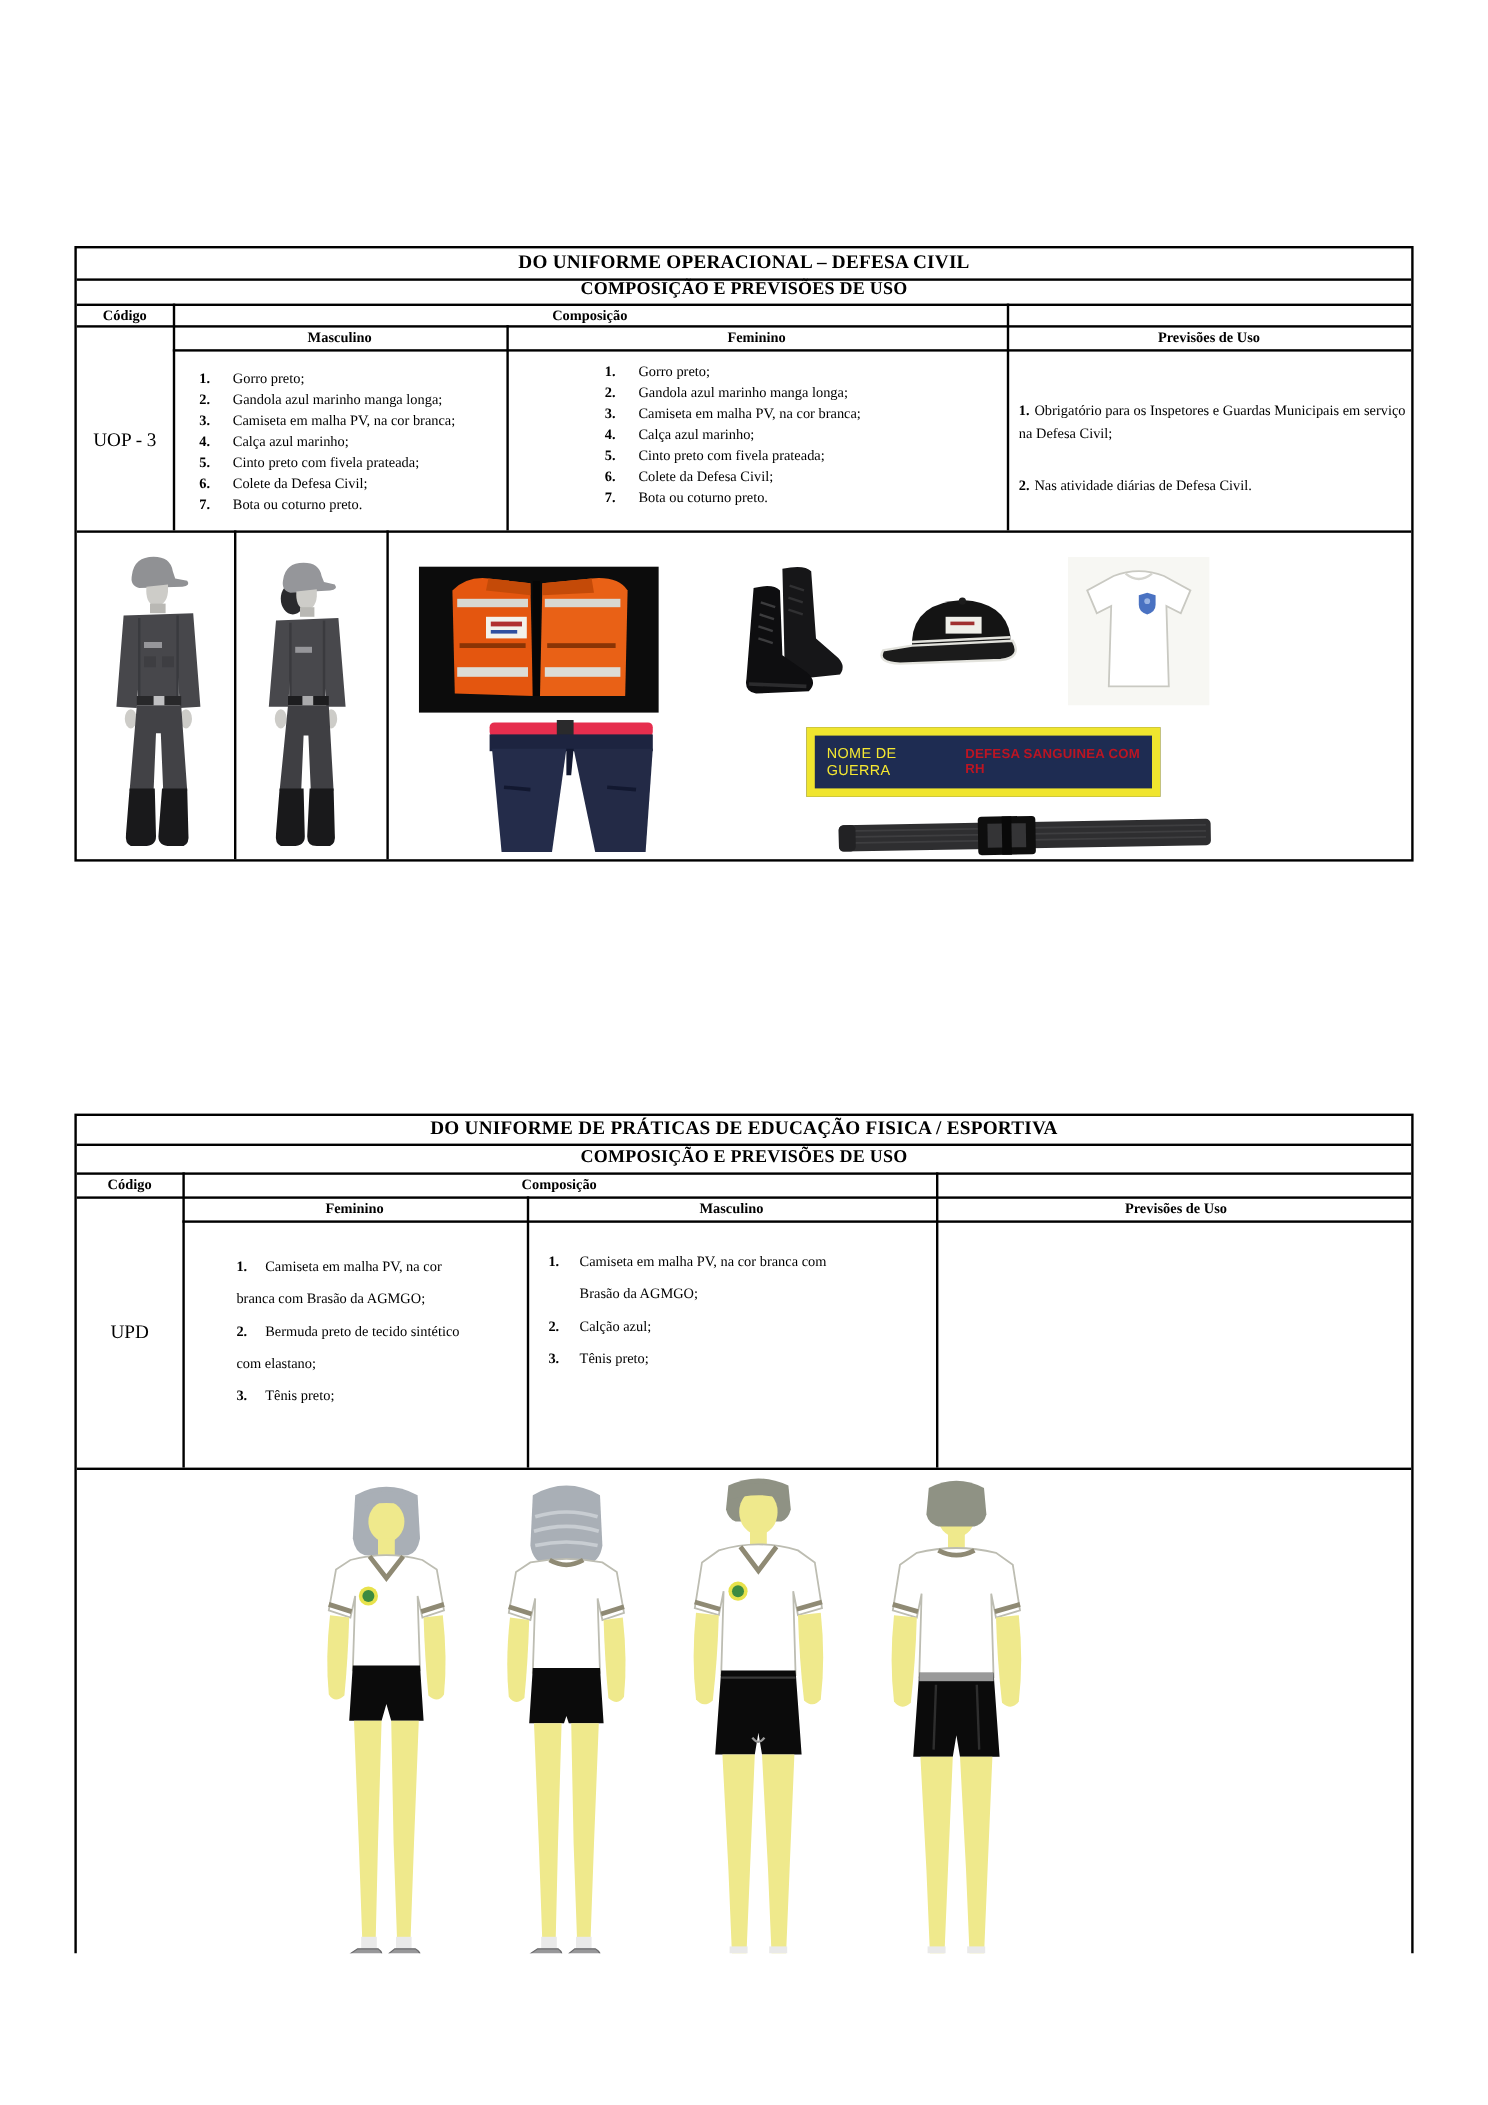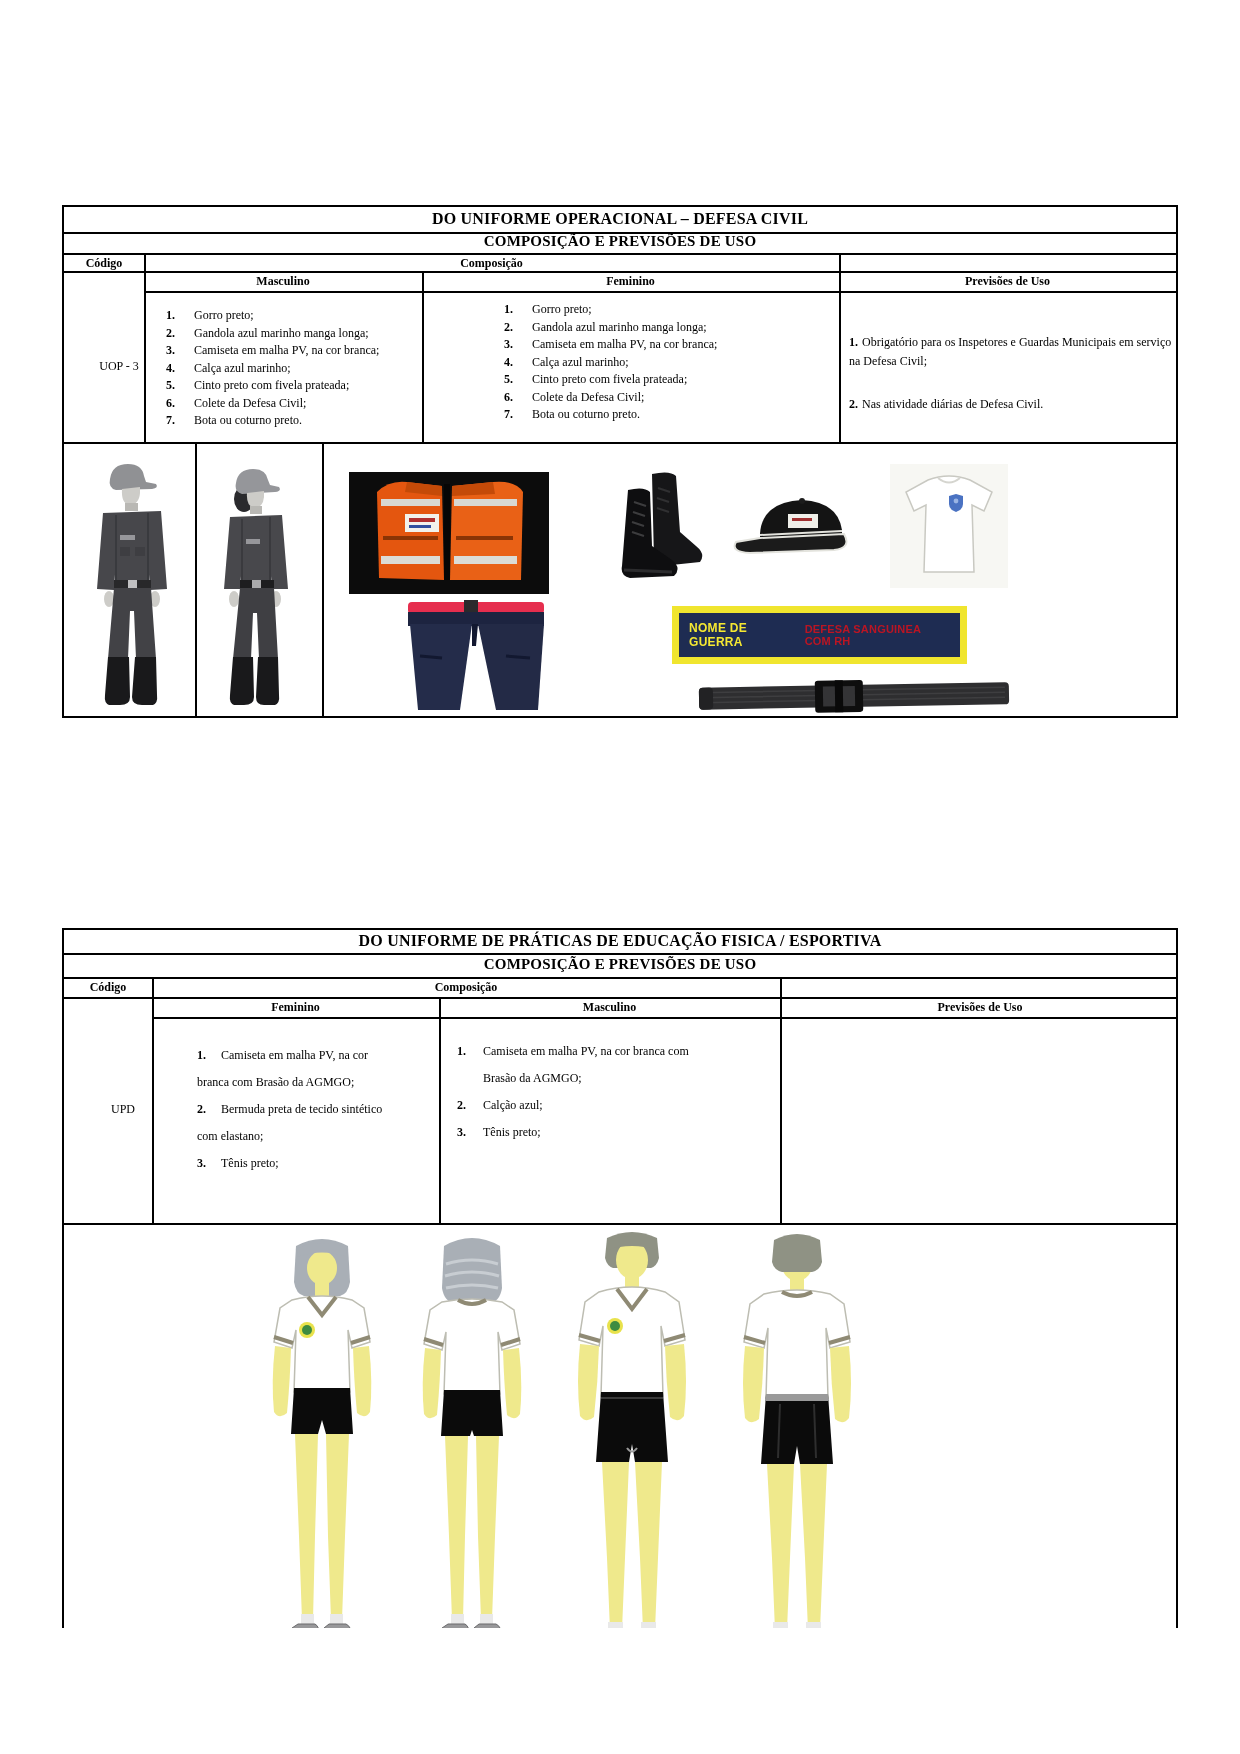--- a/index.html
+++ b/index.html
@@ -5,38 +5,38 @@
   html,body{margin:0;padding:0;background:#ffffff;}
   .page{position:relative;width:1240px;height:1628px;background:#fff;
         font-family:"Liberation Serif","DejaVu Serif",serif;color:#000;overflow:hidden;}
   .tbl{position:absolute;border:2px solid #000;box-sizing:border-box;background:#fff;}
   .hl,.vl{position:absolute;background:#000;}
   .hl{height:2px;left:0;right:0;}
   .vl{width:2px;}
   .ctr{position:absolute;text-align:center;}
   .ttl{font-weight:bold;font-size:16px;letter-spacing:.2px;}
   .hdr{font-weight:bold;font-size:12px;}
-  .cell-val{font-size:12px;margin-left:15px;}
+  .cell-val{font-size:16px;}
   ul.doclist{list-style:none;margin:0;padding:0;position:absolute;font-size:12px;}
   ul.doclist li{margin:0;padding:0;}
   ul.t1 li{line-height:17.5px;white-space:nowrap;}
   ul.t1 .num{display:inline-block;width:28px;font-weight:bold;}
   ul.t2f li{line-height:27px;}
   ul.t2f .num{display:inline-block;width:24px;font-weight:bold;}
   ul.t2m li{line-height:27px;padding-left:26px;text-indent:-26px;}
   ul.t2m .num{display:inline-block;width:26px;text-indent:0;font-weight:bold;}
   ul.prev li{line-height:19px;margin-bottom:24px;}
   ul.prev .num{font-weight:bold;}
   ul.prev .txt{margin-left:4px;text-align:right;}
   ul.prev2 li{line-height:35px;margin-bottom:0;}
   .imgbox{position:absolute;}
   
   .nametag{position:absolute;box-sizing:border-box;border:7px solid #f0e52e;background:#1e2c52;
            display:flex;align-items:center;padding:0 10px;gap:14px;}
-  .nametag .nt-left{color:#f5e832;font-family:"Liberation Sans",sans-serif;font-weight:bold;font-size:12px;letter-spacing:.3px;}
+  .nametag .nt-left{color:#f5e832;font-family:"Liberation Sans",sans-serif;font-weight:normal;font-size:12px;letter-spacing:.3px;}
   .nametag .nt-right{color:#bb1523;font-family:"Liberation Sans",sans-serif;font-weight:bold;font-size:11px;letter-spacing:.2px;}
   
   .skin{fill:#efe98c;} .fhair{fill:#a9afb6;} .mhair{fill:#8f9284;}
   .shirt{fill:#ffffff;stroke:#bdbdb2;stroke-width:1.5;}
   .trim{stroke:#8f8a74;stroke-width:4;fill:none;}
   .shorts{fill:#0b0b0b;} .sock{fill:#e9e9e9;} .shoe{fill:#98989a;stroke:#6a6a6c;stroke-width:1;}
 </style>
 </head>
 <body>
 
@@ -228,21 +228,21 @@
     <div class="ctr hdr" style="top:50px;left:0;width:88px;">Código</div>
     <div class="ctr hdr" style="top:50px;left:88px;width:628px;">Composição</div>
     <div class="ctr hdr" style="top:70px;left:88px;width:287px;">Feminino</div>
     <div class="ctr hdr" style="top:70px;left:375px;width:341px;">Masculino</div>
     <div class="ctr hdr" style="top:70px;left:716px;width:400px;">Previsões de Uso</div>
 
     <div class="ctr cell-val" style="top:172px;left:0;width:88px;">UPD</div>
 
     <ul class="doclist t2f" style="left:133px;top:112px;width:205px;">
         <li><b class="num">1.</b><span class="txt">Camiseta em malha PV, na cor branca com Brasão da AGMGO;</span></li>
-        <li><b class="num">2.</b><span class="txt">Bermuda preta de tecido sintético com elastano;</span></li>
+        <li><b class="num">2.</b><span class="txt">Bermuda preto de tecido sintético com elastano;</span></li>
         <li><b class="num">3.</b><span class="txt">Tênis preto;</span></li>
       </ul>
     <ul class="doclist t2m" style="left:393px;top:108px;width:255px;">
         <li><b class="num">1.</b><span class="txt">Camiseta em malha PV, na cor branca com Brasão da AGMGO;</span></li>
         <li><b class="num">2.</b><span class="txt">Calção azul;</span></li>
         <li><b class="num">3.</b><span class="txt">Tênis preto;</span></li>
       </ul>
 
     <div class="imgbox" style="left:198px;top:306px;">
       <svg width="120" height="430" viewBox="0 0 120 430">

